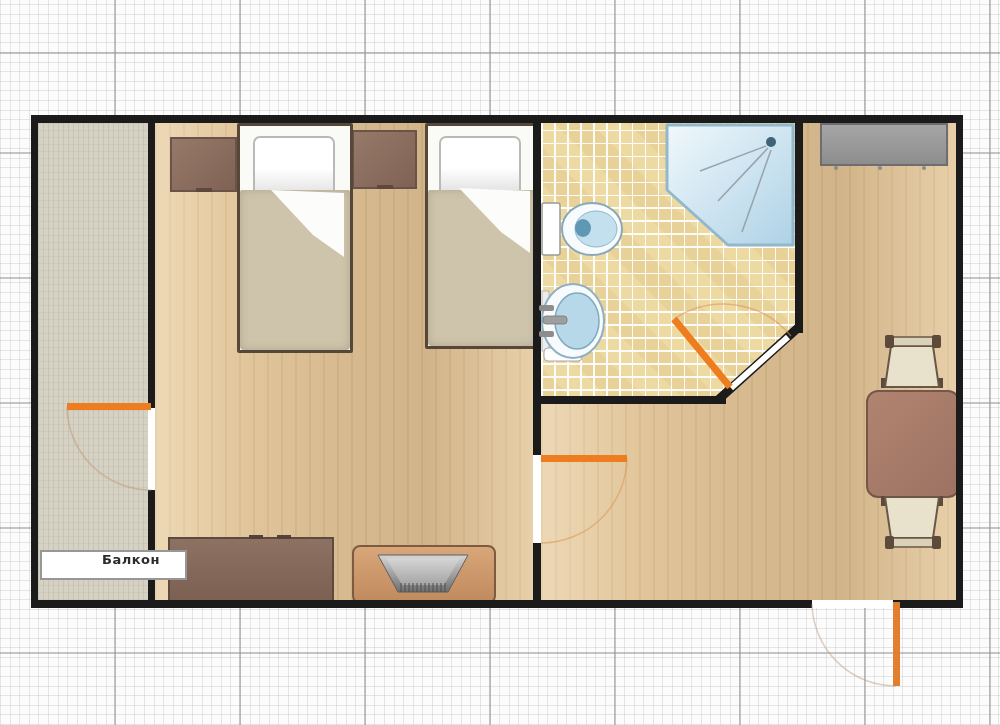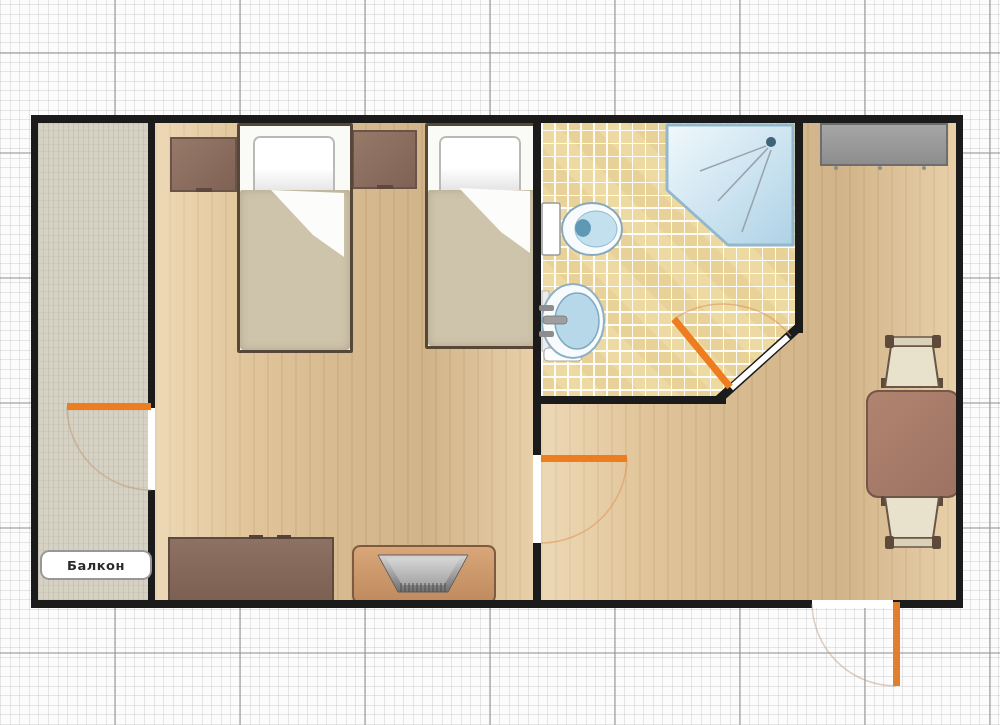--- a/index.html
+++ b/index.html
@@ -44,23 +44,23 @@
           border:2px solid #b9b9b9;border-radius:7px;}
   .blanket{position:absolute;left:0;right:0;bottom:0;background:#cec4ab;
            border-radius:2px 2px 4px 4px;box-shadow:inset 0 0 8px rgba(90,80,60,.25);}
   .nightstand{background:linear-gradient(135deg,#97796a,#7f6253);border:2px solid #6a5348;}
   .ns-handle{position:absolute;left:50%;bottom:-2px;width:16px;height:4px;margin-left:-8px;background:#5d483e;}
   .dresser{background:linear-gradient(180deg,#8d7163,#7c6153);border:2px solid #5c4a41;}
   .tv-stand{background:linear-gradient(180deg,#d8a678,#bf8a5e);border:2px solid #7c5b40;border-radius:8px;}
   .wardrobe{background:linear-gradient(180deg,#a6a6a6,#8d8d8d);border:2px solid #6e6e6e;}
   .table{background:linear-gradient(135deg,#b0846f,#9e7263);border:2px solid #74564a;border-radius:12px;}
   .balcony-label{
-    z-index:5;background:#ffffff;border:2px solid #979797;border-radius:9px;
-    display:flex;align-items:center;justify-content:center;
-    font-size:13px;font-weight:bold;color:#2b2b2b;letter-spacing:.5px;
+    z-index:5;background:#ffffff;border:2px solid #979797;border-radius:0;
+    display:flex;justify-content:center;
+    font-size:13px;font-weight:bold;color:#2b2b2b;letter-spacing:.5px;padding-left:35px;
   }
   svg.overlay{position:absolute;left:0;top:0;z-index:6;pointer-events:none;}
 </style>
 </head>
 <body>
 
 <div class="abs plan">
 
   <div class="abs floor balcony-floor" style="left:7px;top:8px;width:110px;height:477px;"></div>
   <div class="abs floor wood" style="left:124px;top:8px;width:378px;height:477px;"></div>

